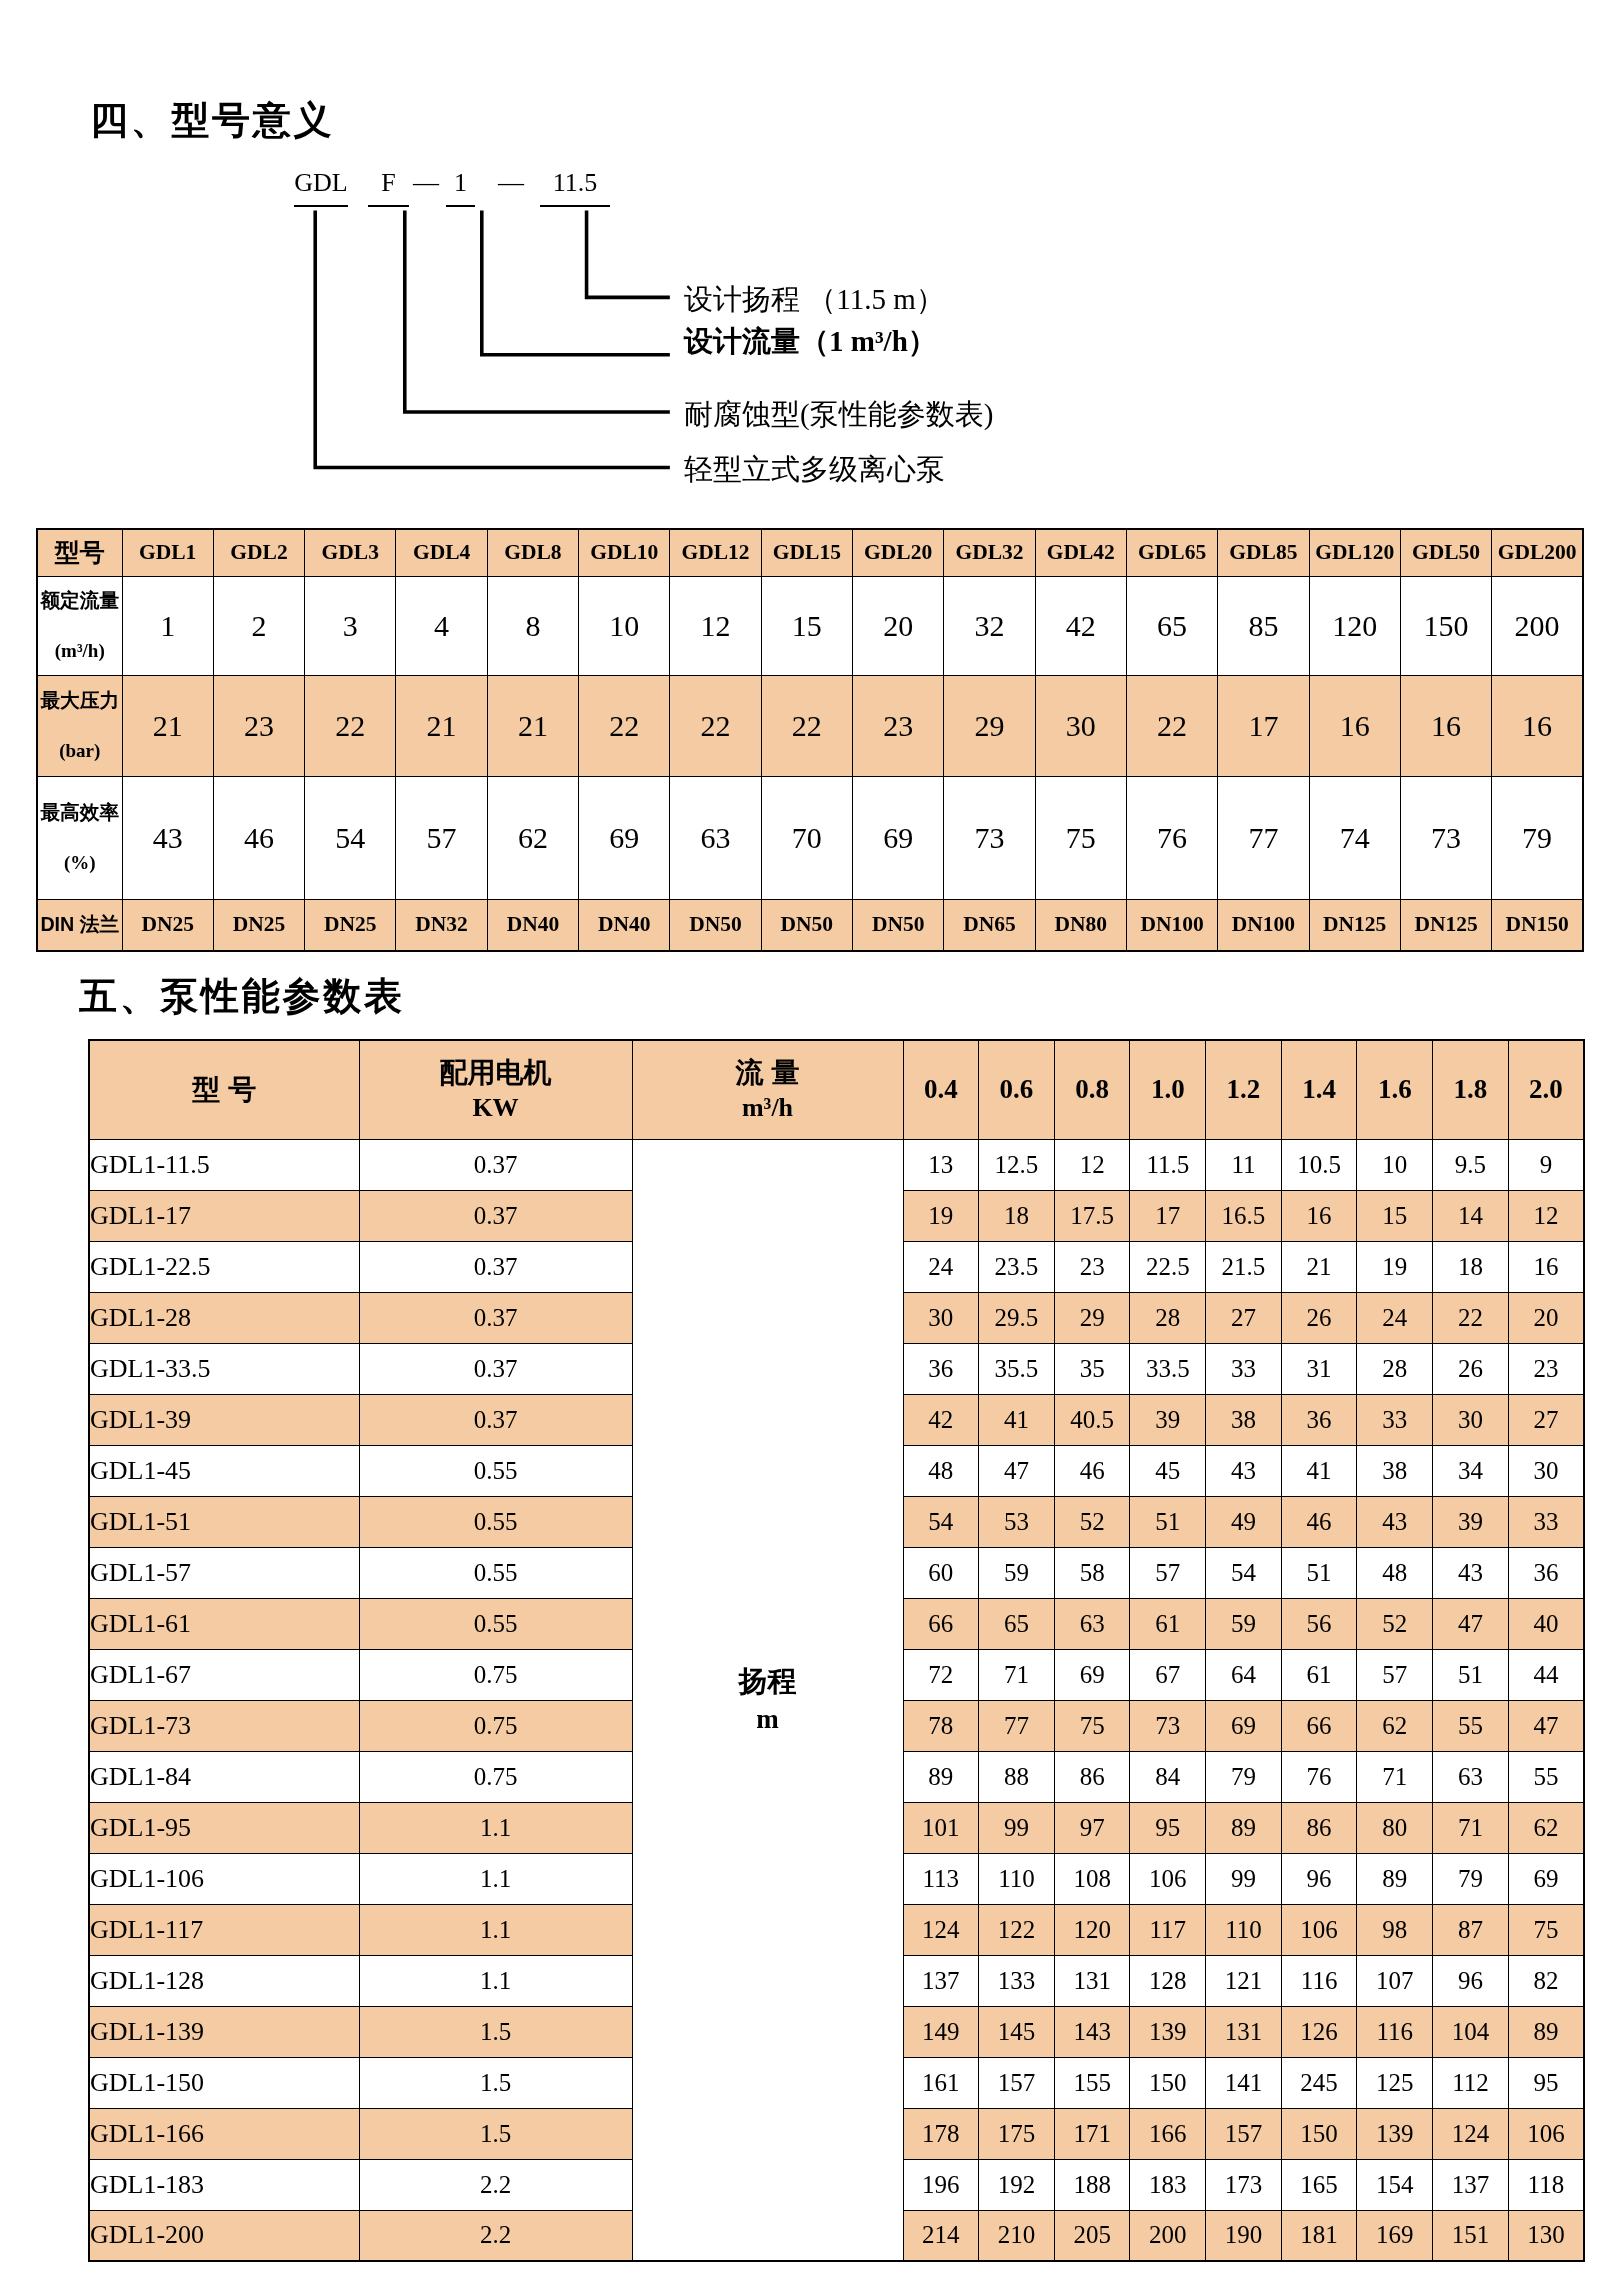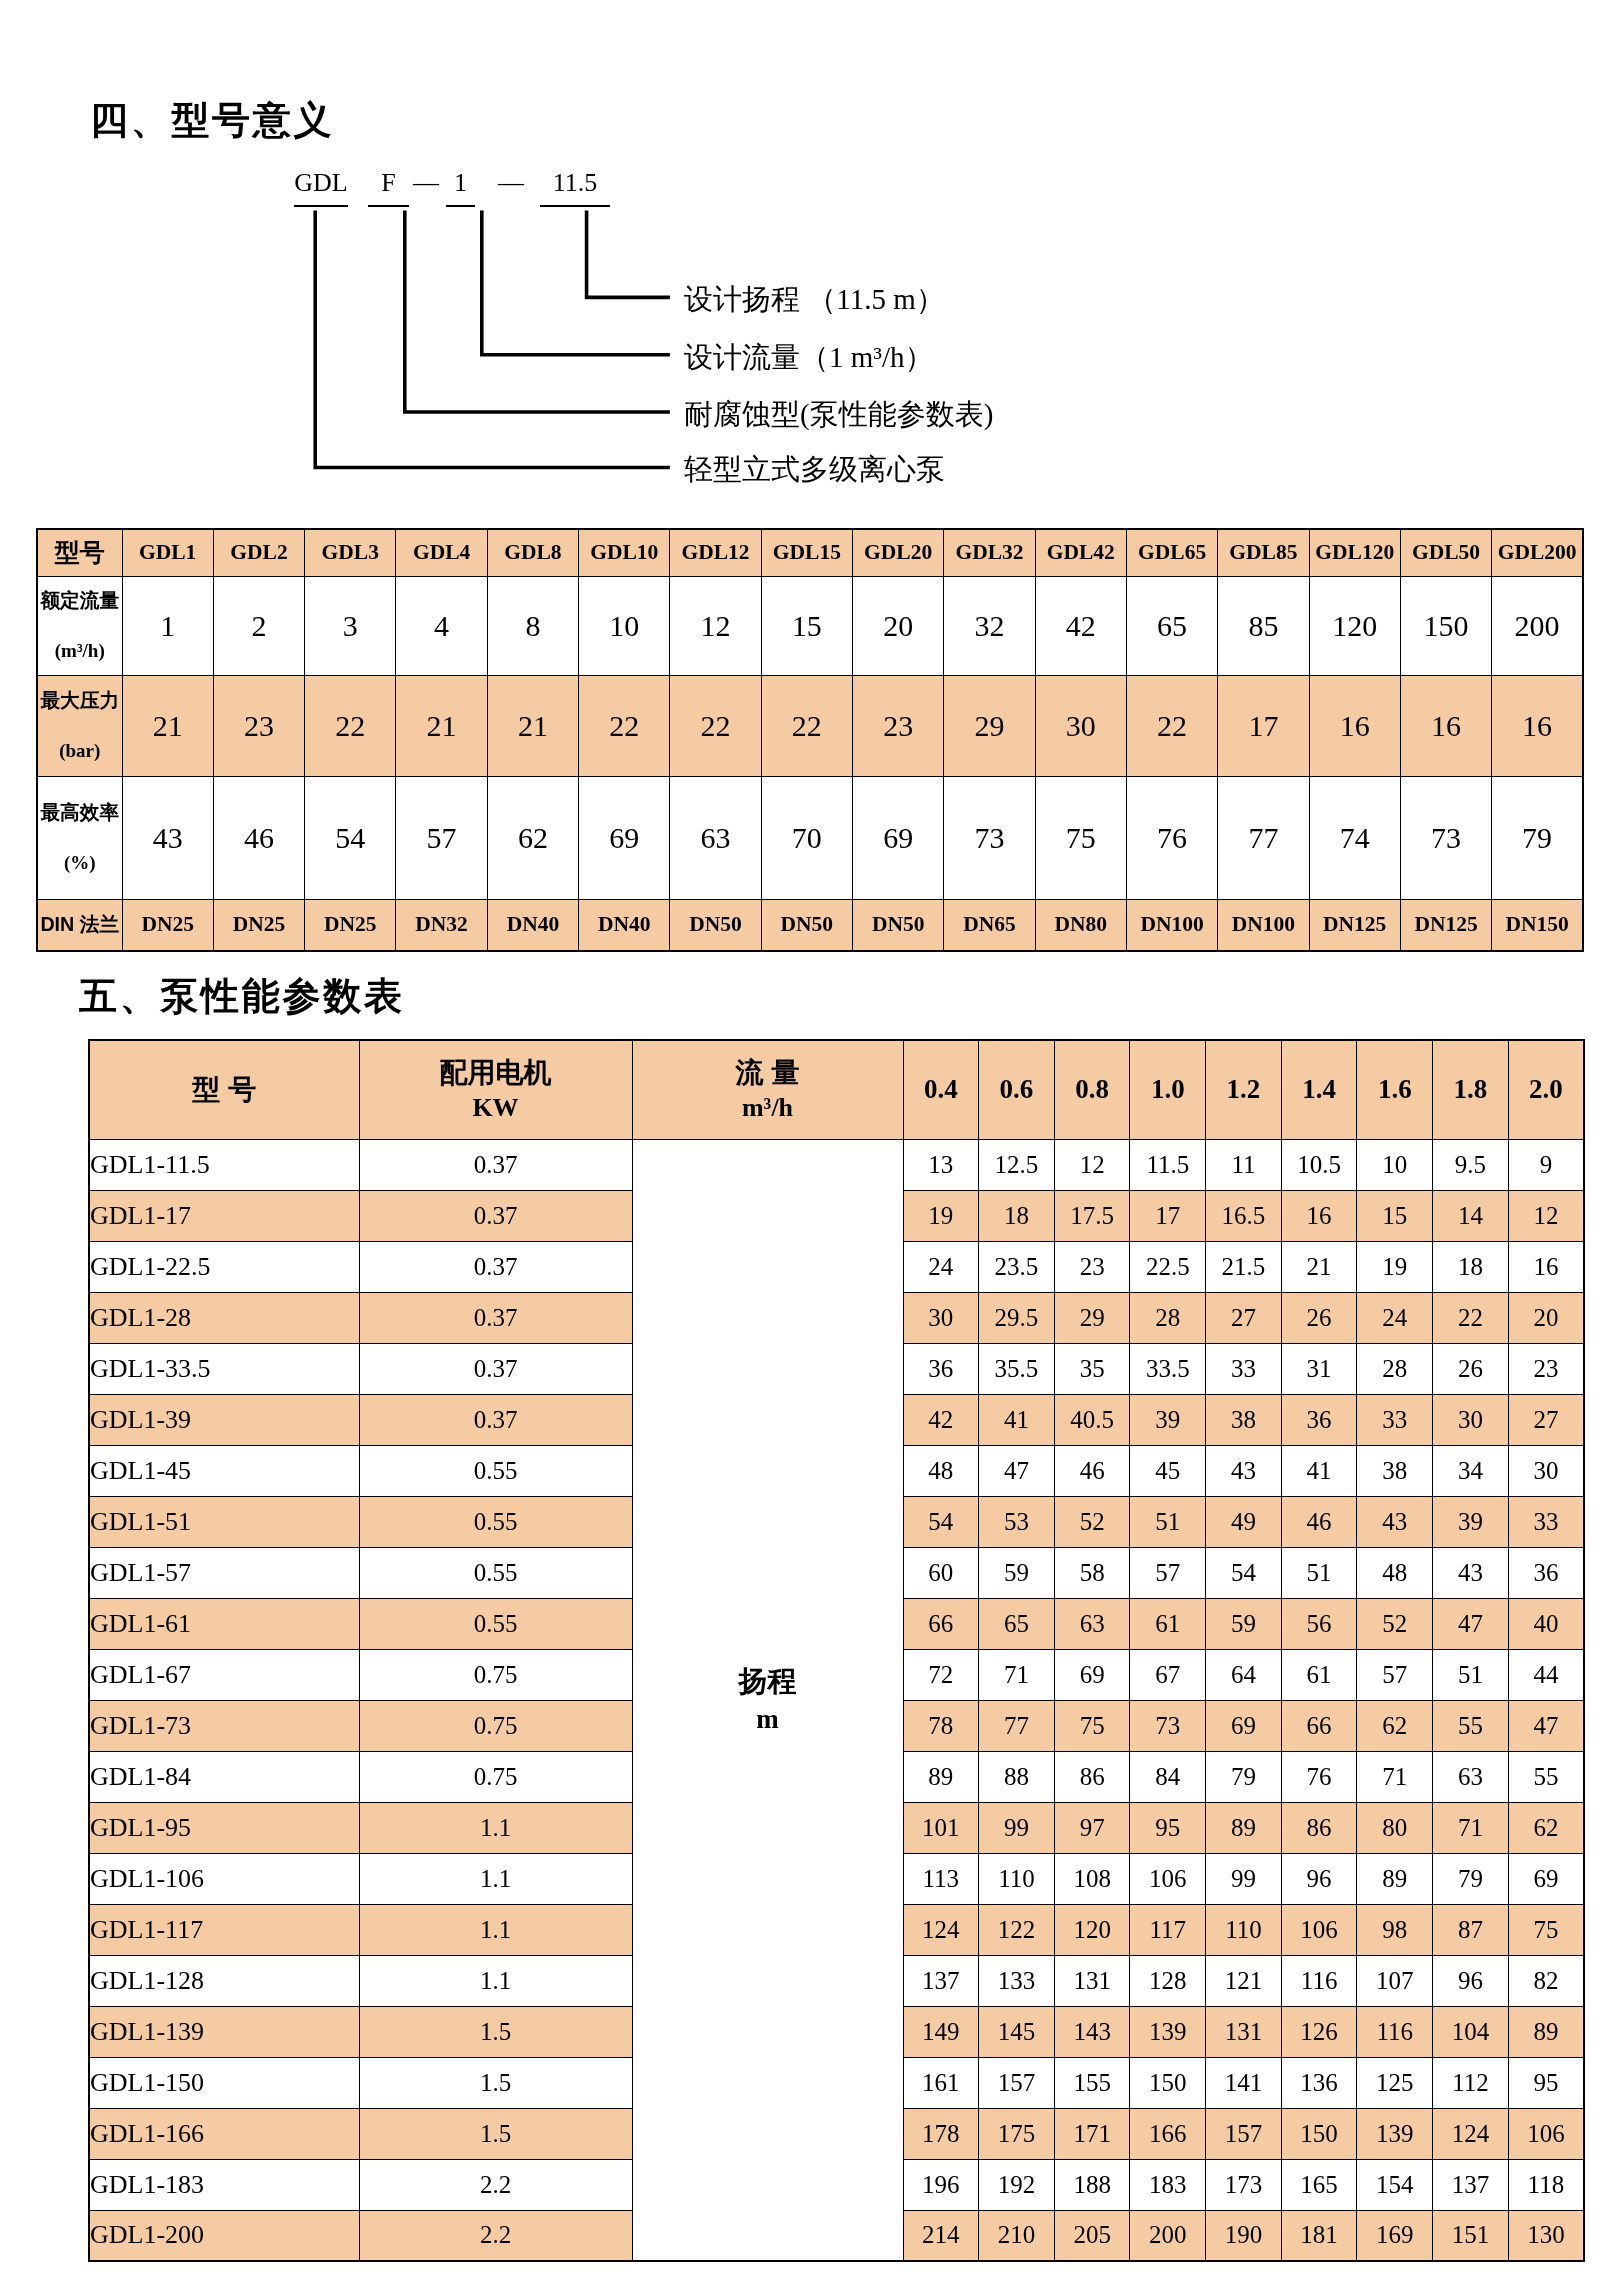--- a/index.html
+++ b/index.html
@@ -28,21 +28,21 @@
   #tok-dash1{left:410px;width:32px;}
   #tok-1{left:446px;width:29px;}
   #tok-dash2{left:494px;width:34px;}
   #tok-115{left:540px;width:70px;}
   #model-lines{position:absolute;left:0;top:0;width:1620px;height:627px;pointer-events:none;}
   .diagram-label{
     position:absolute;left:684px;font-size:29px;white-space:nowrap;
     font-family:"Liberation Serif","DejaVu Serif",serif;
   }
   #dlabel-0{top:280px;}
-  #dlabel-1{top:338px;}
+  #dlabel-1{top:322px;font-weight:bold;}
   #dlabel-2{top:395px;}
   #dlabel-3{top:450px;}
   
   table{border-collapse:collapse;table-layout:fixed;}
   th,td{border:1.8px solid #000;vertical-align:middle;text-align:center;padding:0;}
   .tan{background:#f5cba3;}
   
   #spec-table{position:absolute;left:36px;top:498px;width:1548px;border:2.7px solid #000;margin-top:30px;}
   #spec-table .corner{
     font-family:"Liberation Sans","DejaVu Sans",sans-serif;
@@ -546,21 +546,21 @@
 
       <tr>
         <td class="model">GDL1-150</td>
         <td>1.5</td>
 
       <td>161</td>
         <td>157</td>
         <td>155</td>
         <td>150</td>
         <td>141</td>
-        <td>136</td>
+        <td>245</td>
         <td>125</td>
         <td>112</td>
         <td>95</td>
       </tr>
 
       <tr>
         <td class="model">GDL1-166</td>
         <td>1.5</td>
 
       <td>178</td>

